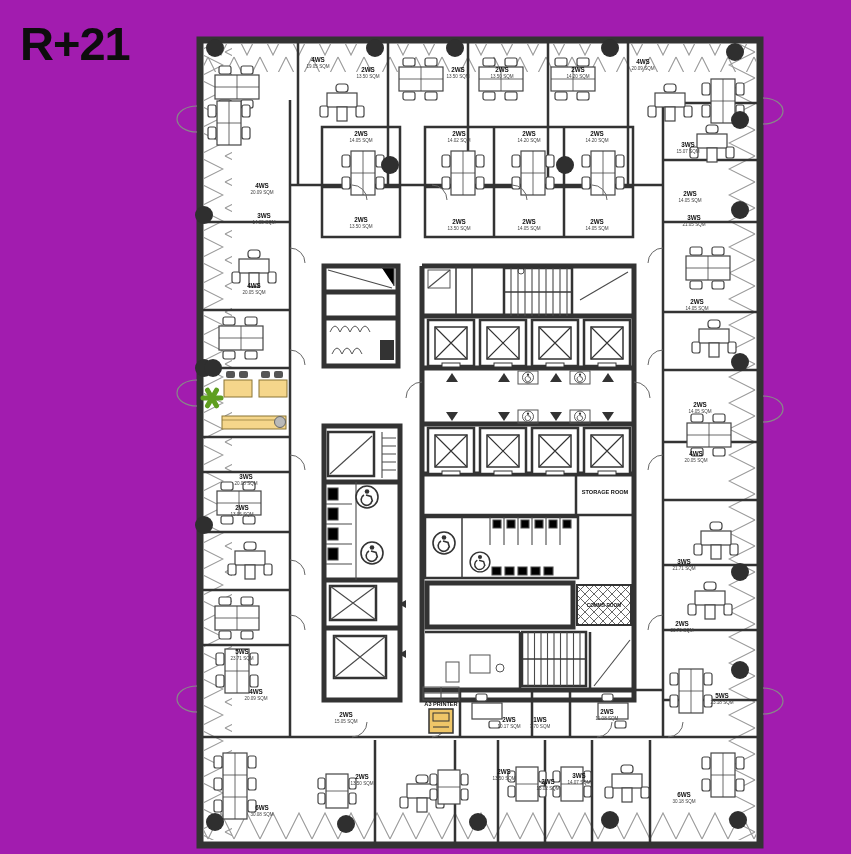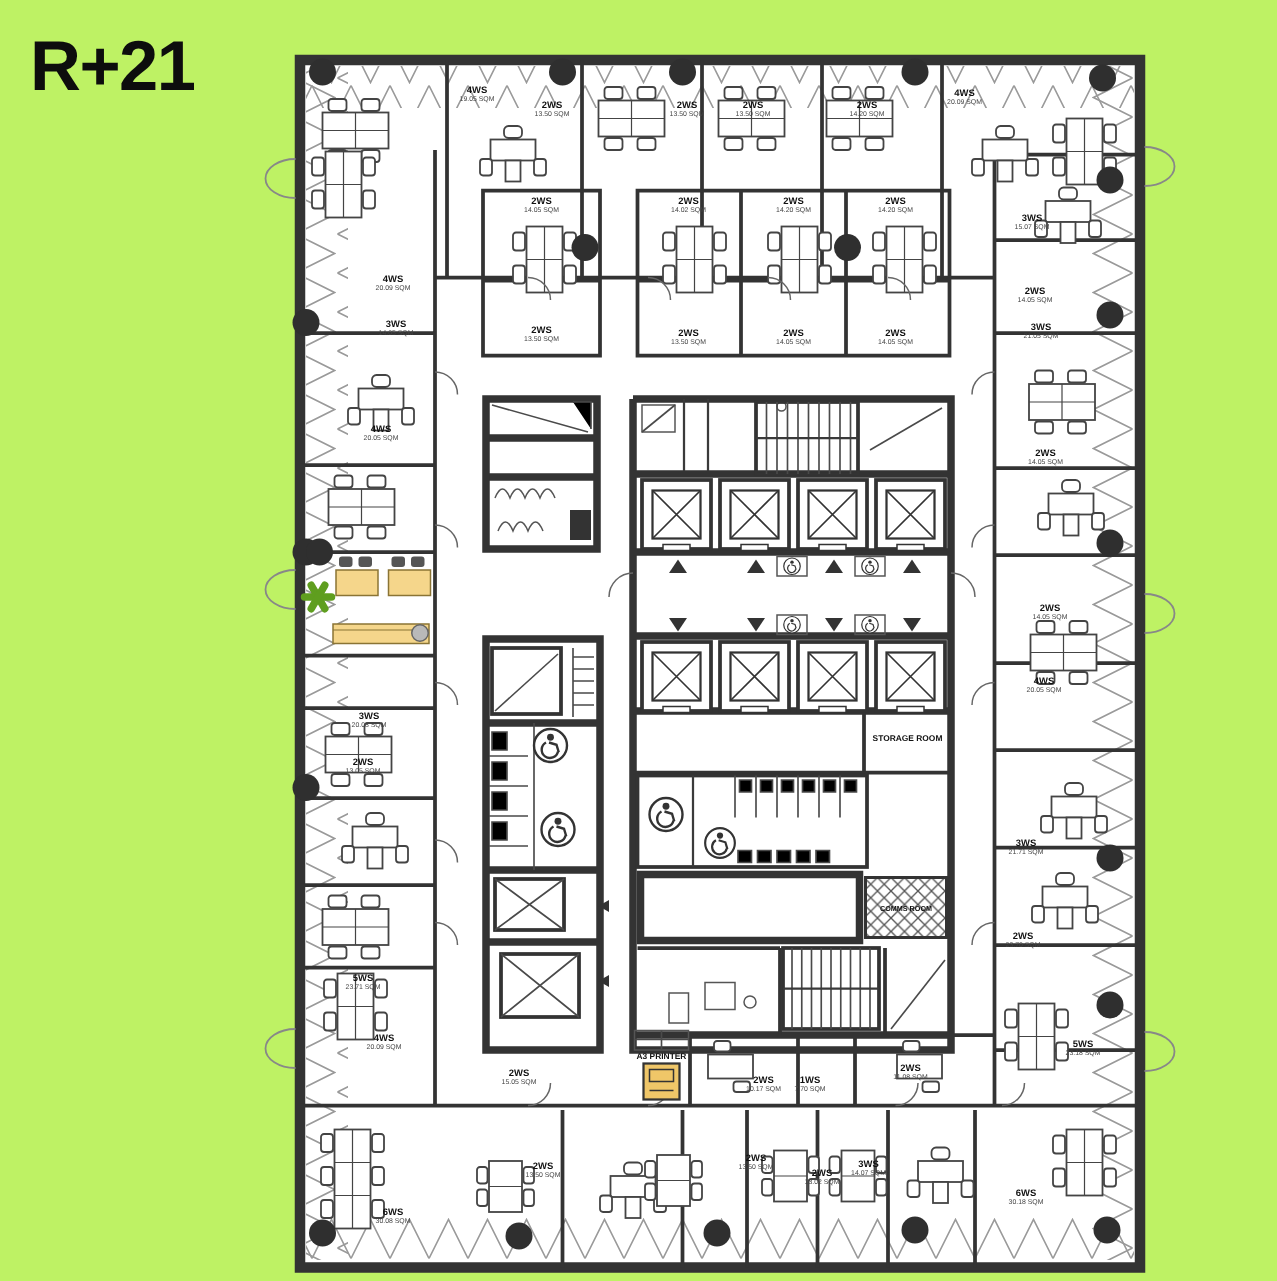--- a/index.html
+++ b/index.html
@@ -1,16 +1,16 @@
 <!DOCTYPE html>
 <html><head>
 <meta charset="utf-8">
 <style>
   html,body{margin:0;padding:0;background:#fff;}
-  .canvas{position:relative;width:851px;height:854px;background:#bef264;overflow:hidden;
+  .canvas{position:relative;width:851px;height:854px;background:#a21caf;overflow:hidden;
           font-family:"Liberation Sans", sans-serif;}
   .plan-title{position:absolute;left:20px;top:16px;font-size:47px;font-weight:bold;
               color:#0d0d0d;letter-spacing:-1px;font-family:"Liberation Sans",sans-serif;}
   svg{position:absolute;left:0;top:0;}
   .w{stroke:#333;fill:none;stroke-linecap:butt;}
   .w5{stroke-width:5;}
   .w25{stroke-width:2.5;}
   .w15{stroke-width:1.5;stroke:#3a3a3a;}
   .w1{stroke-width:1.1;stroke:#4a4a4a;}
   .thin{stroke:#555;stroke-width:1;fill:none;}

